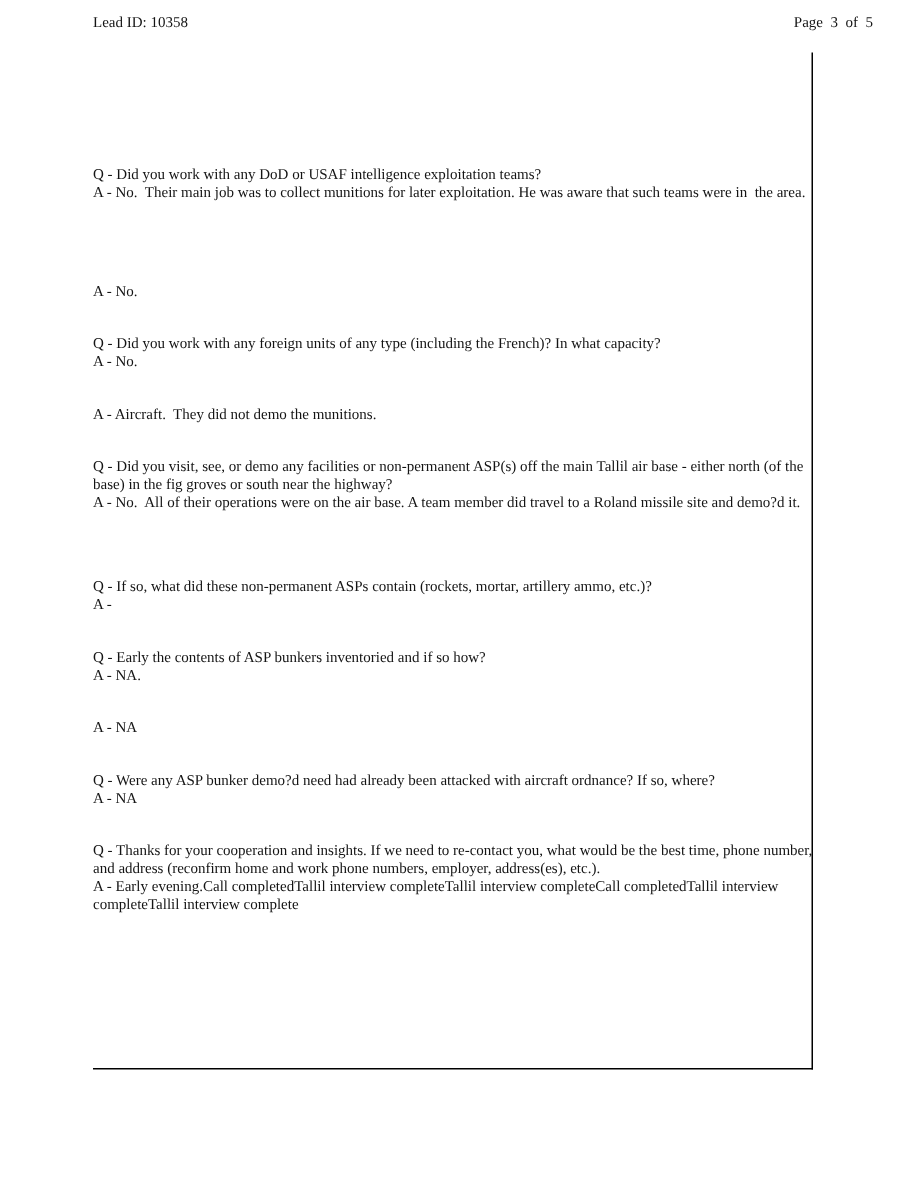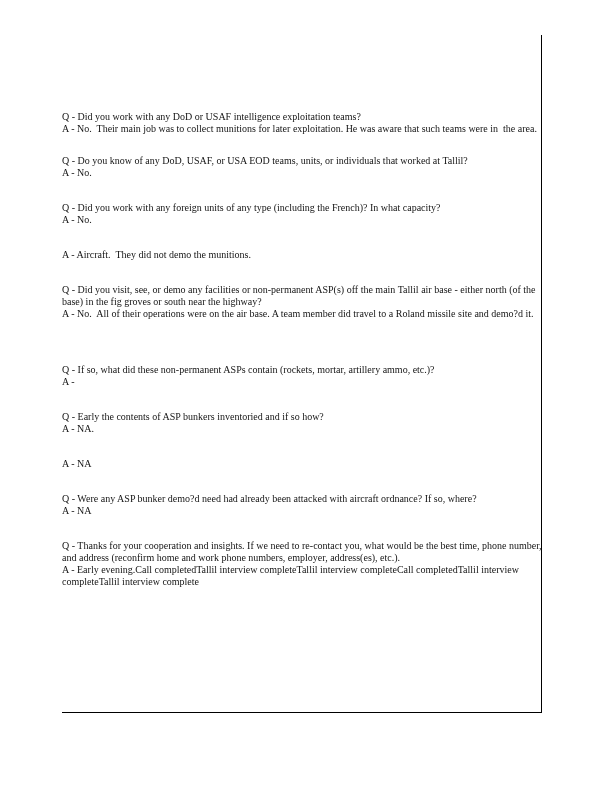--- a/index.html
+++ b/index.html
@@ -35,21 +35,21 @@
     position: absolute;
     top: 111px;
     left: 62px;
     width: 483px;
     font-size: 10px;
     line-height: 12px;
   }
   .qa {
     margin-bottom: 23px;
   }
-  .qa.mb-xl { margin-bottom: 20px; }
+  .qa.mb-xl { margin-bottom: 54px; }
   .qa.mb-lg { margin-bottom: 44px; }
   .qa .q,
   .qa .a {
     white-space: pre-wrap;
   }
   .v-line {
     position: absolute;
     left: 541px;
     top: 35px;
     width: 1px;
@@ -63,30 +63,33 @@
     width: 480px;
     height: 1px;
     background: #000;
   }
 </style>
 </head>
 <body>
 
 <div class="page">
 
+  <div class="header">
+    <span class="lead-id">Lead ID: 10358</span>
+    <span class="page-info">Page  3  of  5</span>
+  </div>
 
   <div class="content">
 
     <div class="qa mb-xl">
       <div class="q">Q - Did you work with any DoD or USAF intelligence exploitation teams?</div>
       <div class="a">A - No.  Their main job was to collect munitions for later exploitation. He was aware that such teams were in  the area.</div>
     </div>
 
     <div class="qa">
-      <div class="q">Q - Do you know of any DoD, USAF, or USA EOD teams, units, or individuals that worked at Tallil?</div>
       <div class="a">A - No.</div>
     </div>
 
     <div class="qa">
       <div class="q">Q - Did you work with any foreign units of any type (including the French)? In what capacity?</div>
       <div class="a">A - No.</div>
     </div>
 
     <div class="qa">
       <div class="a">A - Aircraft.  They did not demo the munitions.</div>

